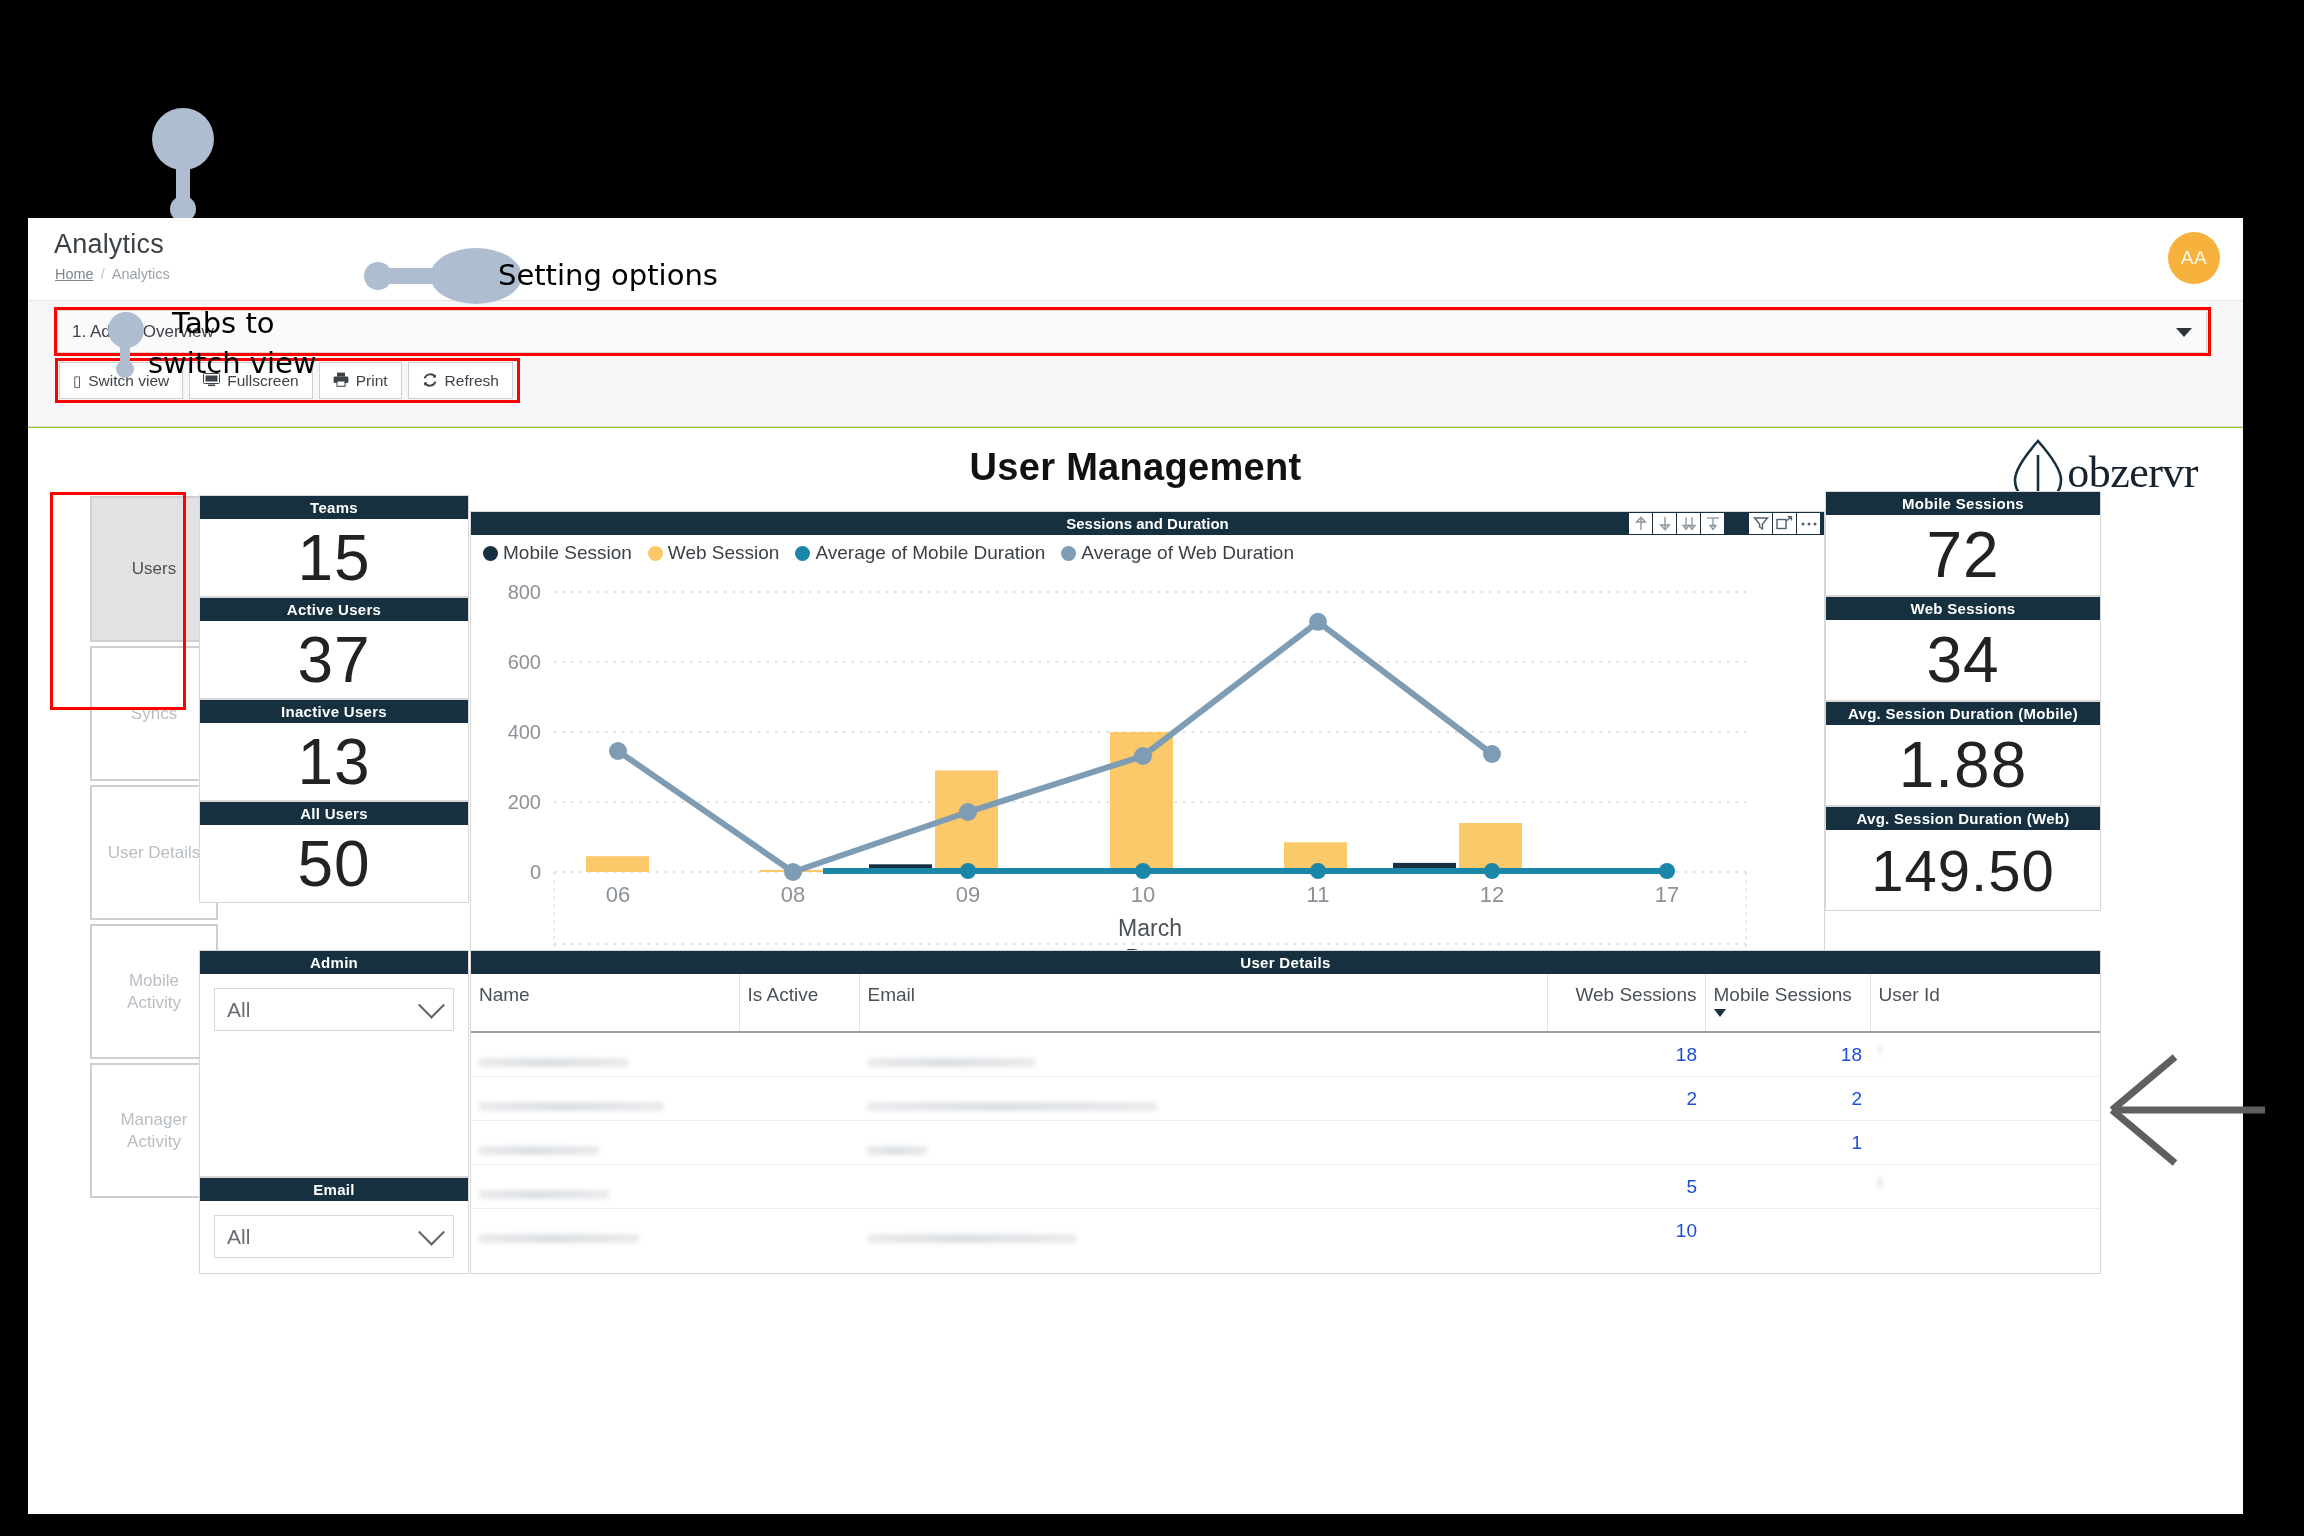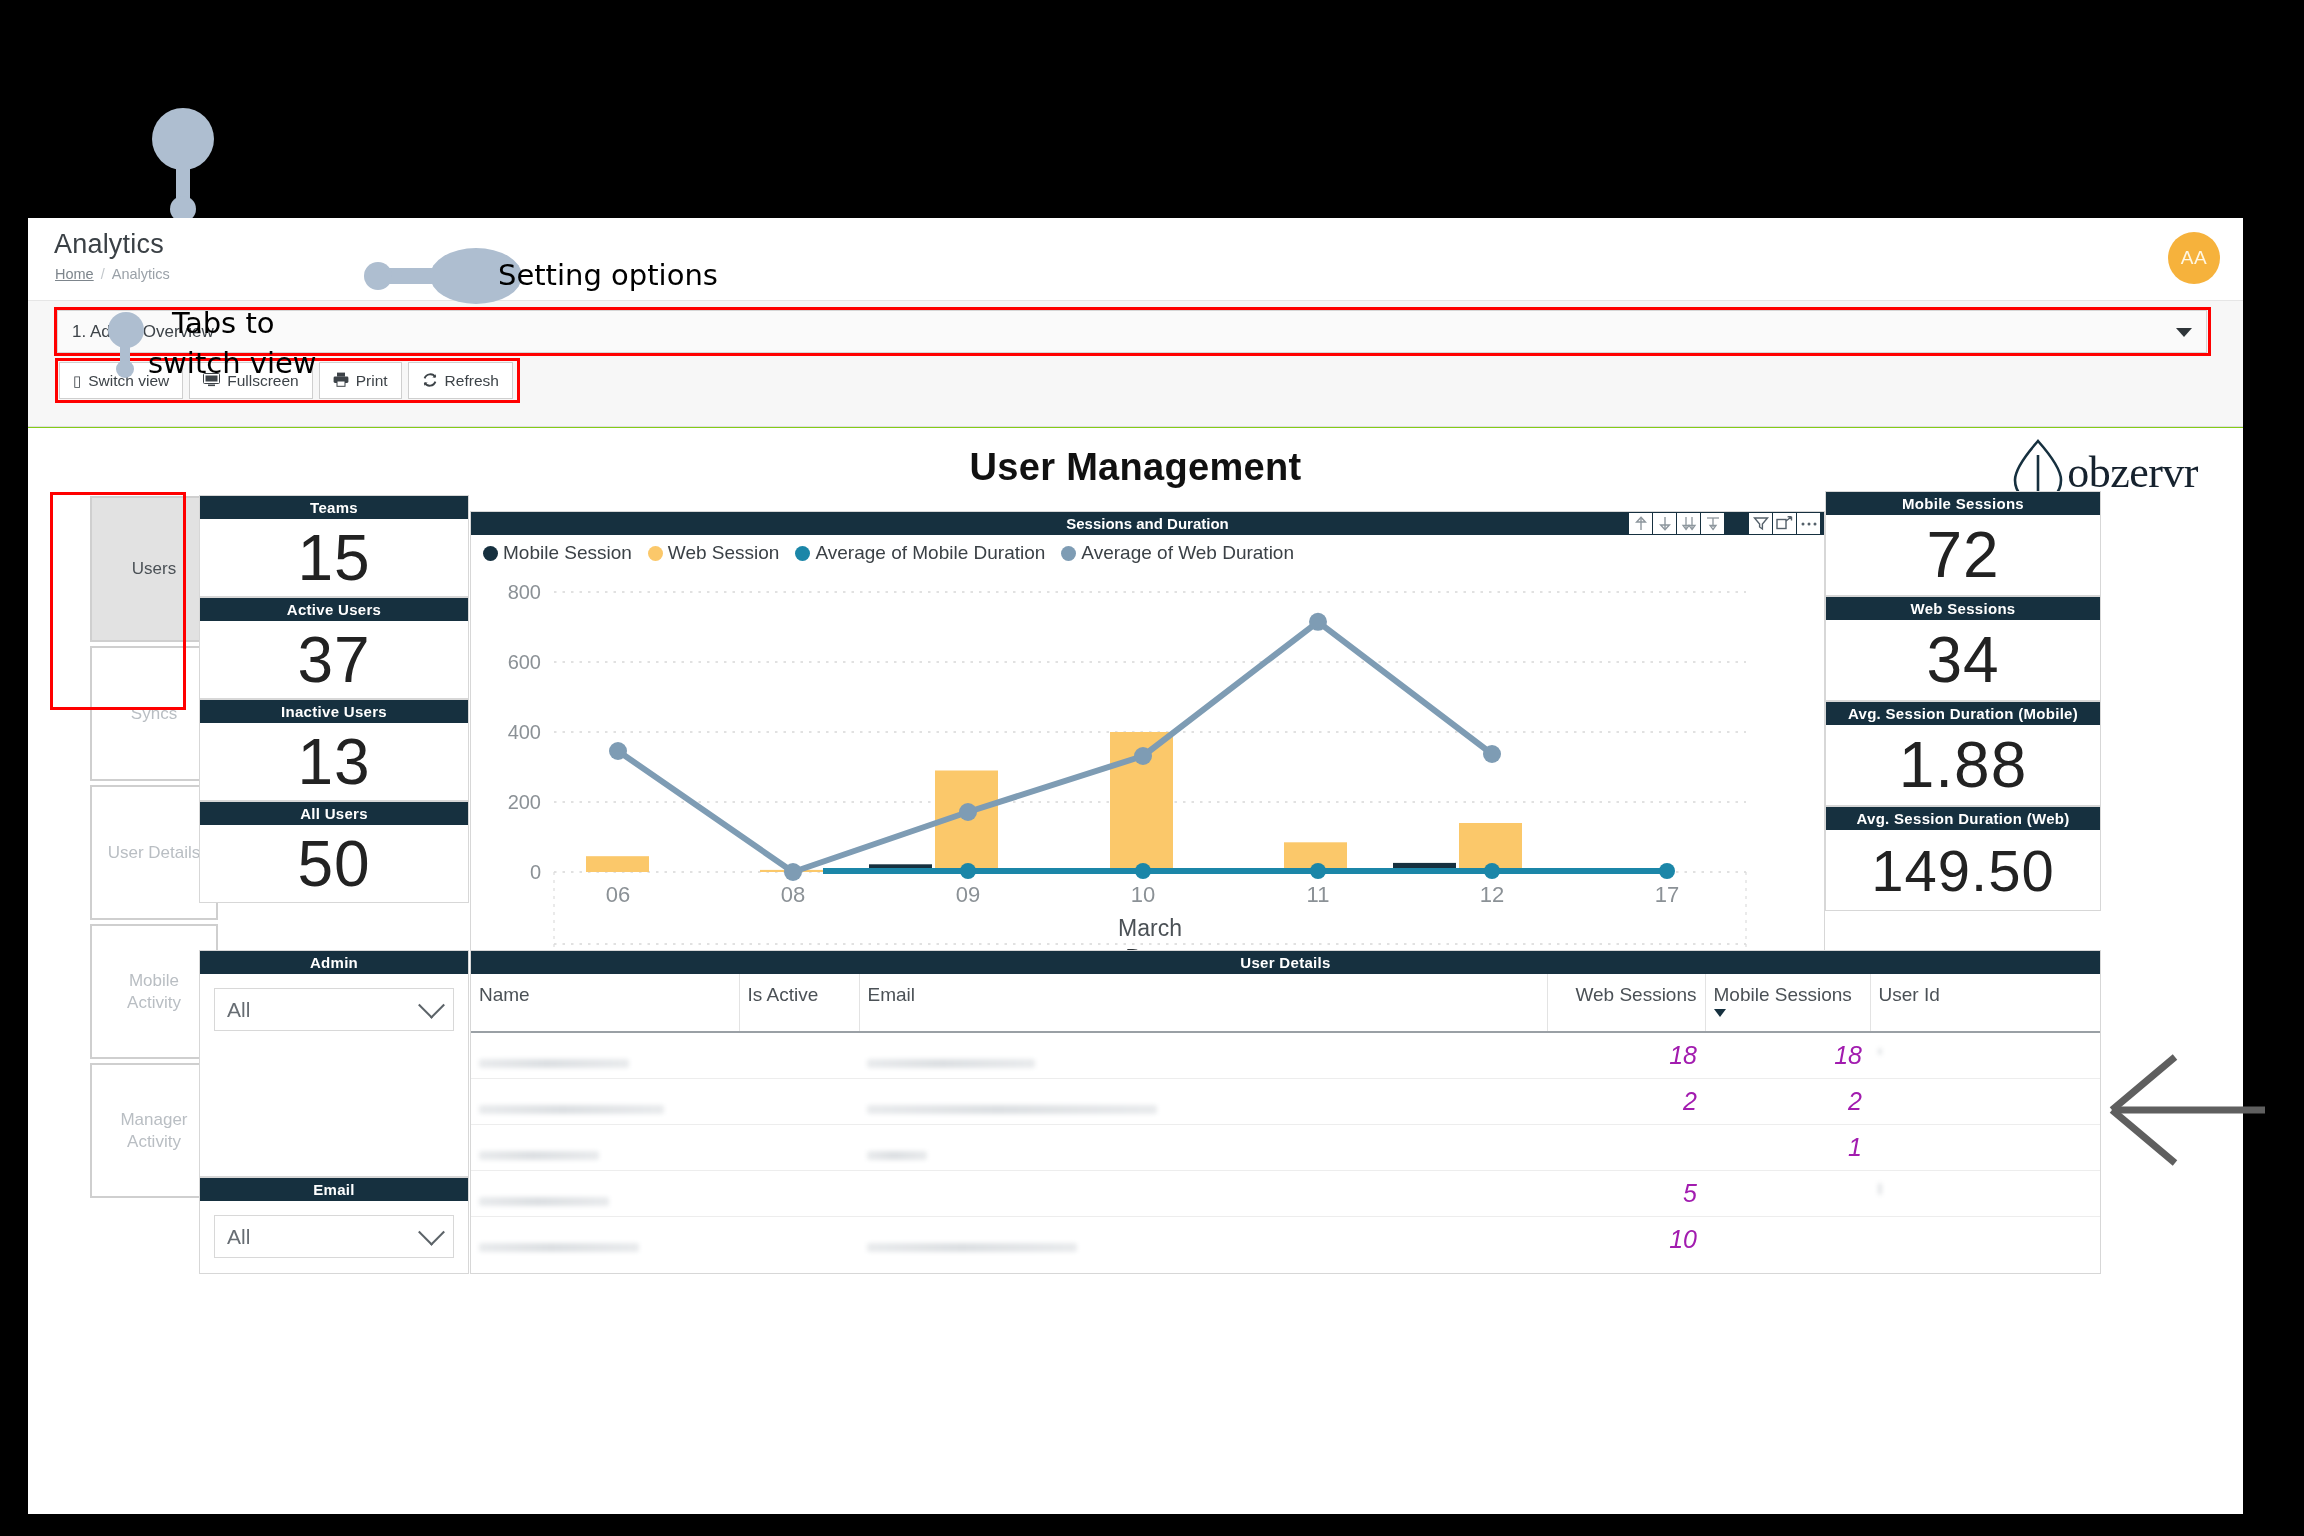--- a/index.html
+++ b/index.html
@@ -73,21 +73,21 @@
         display:flex;align-items:center;justify-content:space-between;padding:0 12px;box-sizing:border-box;
         font-size:21px;color:#676d73;}
   .chev{width:17px;height:17px;border-right:2.4px solid #5c6368;border-bottom:2.4px solid #5c6368;
         transform:rotate(45deg) translate(-3px,-3px);}
 
   
   table.ud{width:100%;border-collapse:collapse;table-layout:fixed;}
   table.ud th{font-size:19px;color:#4b5156;font-weight:400;text-align:left;padding:10px 8px 14px;
               border-right:1px solid #e3e3e3;vertical-align:top;}
   table.ud th.num{text-align:right;}
-  table.ud td{font-size:25px;color:#a21caf;padding:8px;border-top:1px solid #ededed;height:27px;font-style:italic;}
+  table.ud td{font-size:19px;color:#1d4ed8;padding:8px;border-top:1px solid #ededed;height:27px;}
   table.ud td.num{text-align:right;}
   .thead-rule{border-bottom:2px solid #9aa0a5;}
   .sortcar{display:block;width:0;height:0;border-left:6px solid transparent;border-right:6px solid transparent;
            border-top:8px solid #16303f;margin-top:3px;}
 
   
   .ann-txt{position:absolute;color:#000;font-size:29px;font-family:"DejaVu Sans",sans-serif;}
   .cal-dot{position:absolute;border-radius:50%;background:#aebed0;}
   .cal-line{position:absolute;background:#aebed0;}
   .bigarrow{position:absolute;}

